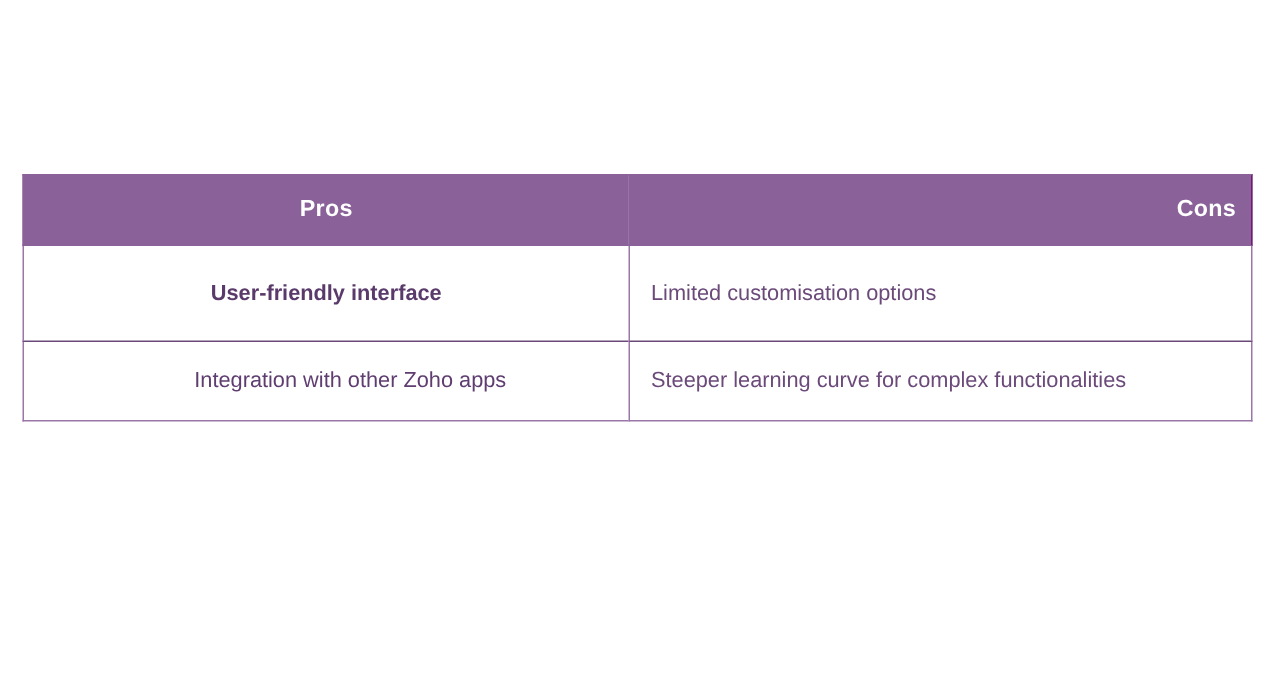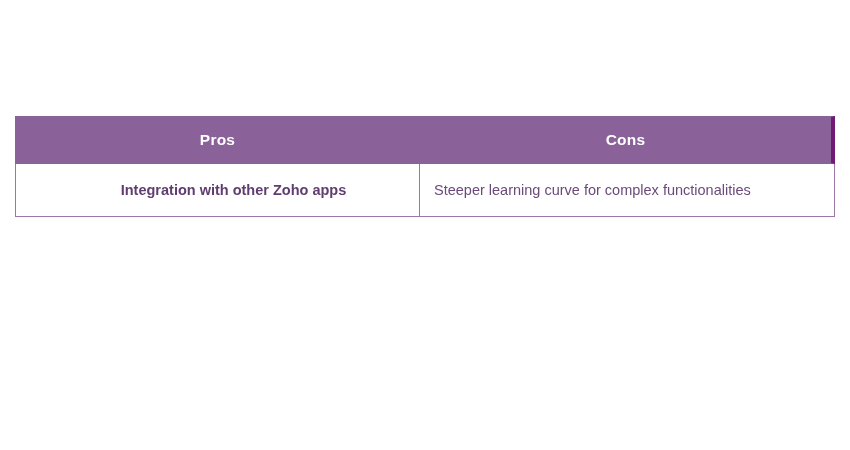--- a/index.html
+++ b/index.html
@@ -42,21 +42,22 @@
     text-align: center;
     height: 48px;
     padding: 0 10px;
     border-top: 1px solid #8a6299;
     border-bottom: 1px solid #8a6299;
     border-left: 1px solid #8a6299;
     box-sizing: border-box;
     letter-spacing: 0.2px;
   }
   .pros-cons-table thead th:last-child {
-    border-right: 4px solid #701a75;
+    border-right: 1px solid #701a75;
+    text-align: right;
   }
 
   
   .pros-cons-table tbody td {
     border-left: 1px solid #9b77a8;
     border-bottom: 1px solid #6b4a7a;
     box-sizing: border-box;
     background: #ffffff;
     padding: 0 14px;
     vertical-align: middle;
@@ -68,21 +69,21 @@
     border-bottom: 1px solid #9b77a8;
   }
 
   .cell-pro {
     text-align: center;
     color: #5a3a6b;
     font-size: 14.5px;
     font-weight: bold;
   }
   .cell-pro.light {
-    font-weight: bold;
+    font-weight: normal;
     color: #5f3d70;
     padding-left: 46px;
   }
 
   .cell-con {
     text-align: left;
     color: #6b4a7a;
     font-size: 14.5px;
     font-weight: normal;
   }
@@ -103,20 +104,24 @@
     </colgroup>
 
     <thead>
       <tr>
         <th>Pros</th>
         <th>Cons</th>
       </tr>
     </thead>
 
     <tbody>
+      <tr class="row-1">
+        <td class="cell-pro">User-friendly interface</td>
+        <td class="cell-con">Limited customisation options</td>
+      </tr>
       <tr class="row-3">
         <td class="cell-pro light">Integration with other Zoho apps</td>
         <td class="cell-con">Steeper learning curve for complex functionalities</td>
       </tr>
     </tbody>
   </table>
 
 </div>
 
 </body></html>

